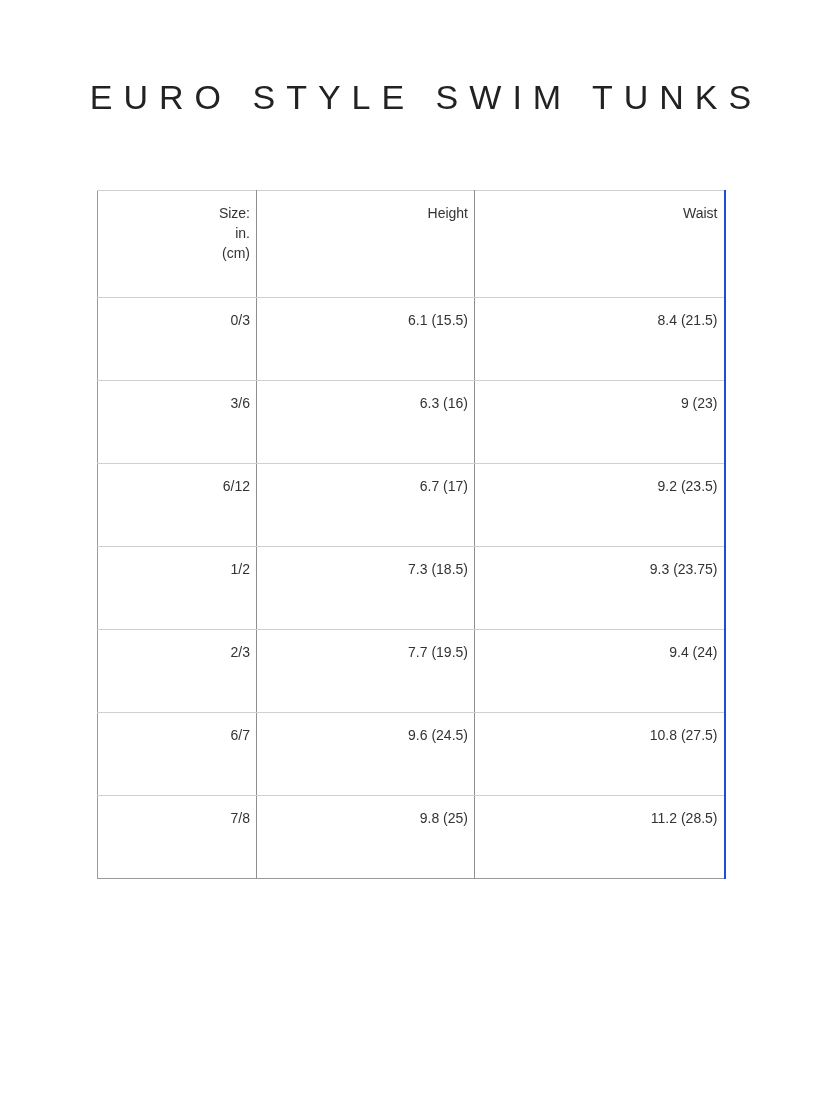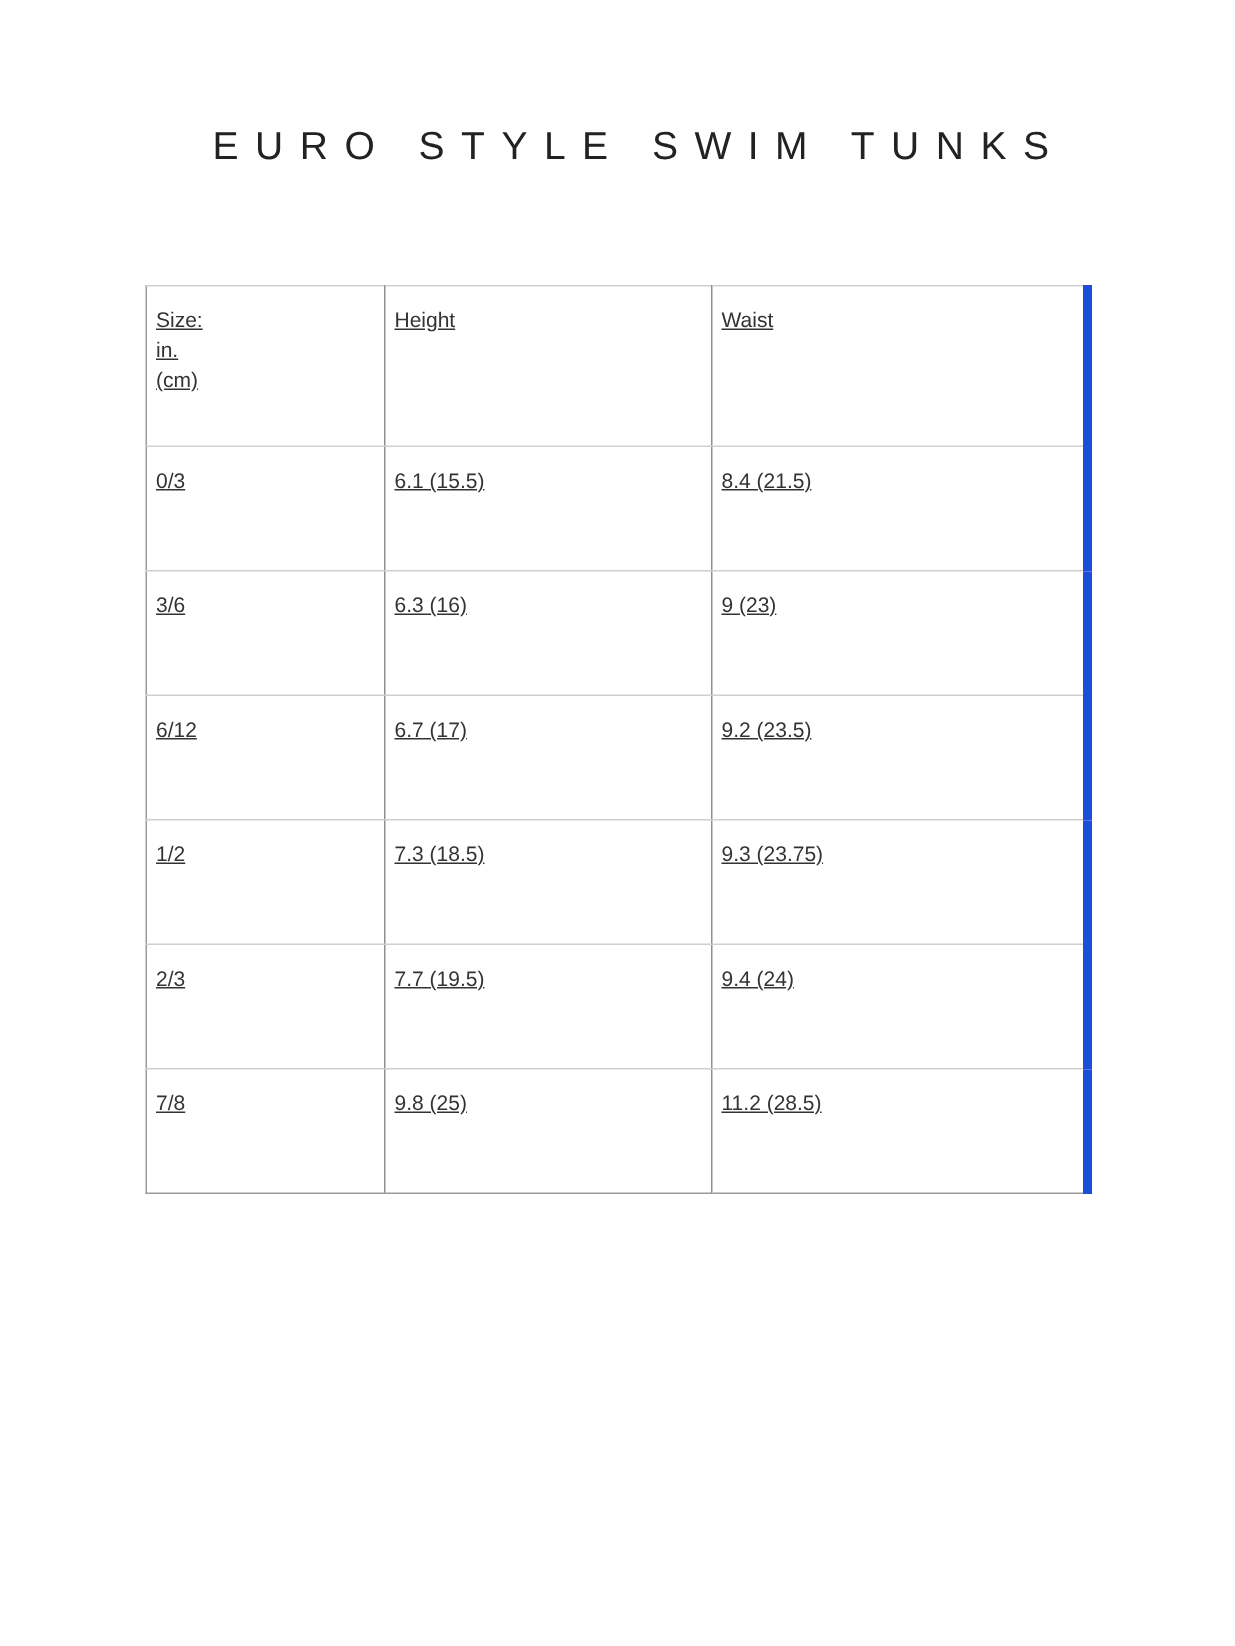--- a/index.html
+++ b/index.html
@@ -22,21 +22,21 @@
     background: #ffffff;
   }
 
   
   .title {
     position: absolute;
     left: 0;
     right: 0;
     top: 80px;
     text-align: center;
-    font-size: 26px;
+    font-size: 34px;
     font-weight: 400;
     letter-spacing: 11px;
     color: #222222;
     white-space: nowrap;
     line-height: 34px;
     padding-left: 29px; 
     box-sizing: border-box;
   }
 
   
@@ -51,45 +51,44 @@
   }
 
   .size-table col.c-size   { width: 159px; }
   .size-table col.c-height { width: 218px; }
   .size-table col.c-waist  { width: 250px; }
 
   .size-table th,
   .size-table td {
     border: 1px solid #cfcfcf;
     vertical-align: top;
-    text-align: left;
+    text-align: right;
     font-weight: 400;
     color: #333333;
     padding: 12px 6px 0 6px;
     line-height: 20px;
-    text-decoration: underline;
   }
 
   
   .size-table {
     border: 1px solid #9a9a9a;
   }
 
   
   .size-table th:not(:last-child),
   .size-table td:not(:last-child) {
     border-right: 1px solid #8f8f8f;
   }
   .size-table th:first-child,
   .size-table td:first-child {
     border-left: 1px solid #9a9a9a;
   }
   .size-table th:last-child,
   .size-table td:last-child {
-    border-right: 6px solid #1d4ed8;
+    border-right: 2px solid #1d4ed8;
     margin-top: 20px;
   }
 
   
   .size-table tbody tr.rule-dark > th,
   .size-table tbody tr.rule-dark > td {
     border-top: 1px solid #8f8f8f;
   }
   .size-table tbody tr.rule-light > th,
   .size-table tbody tr.rule-light > td {
@@ -145,20 +144,25 @@
       <tr class="data-row rule-dark">
         <td>1/2</td>
         <td>7.3 (18.5)</td>
         <td>9.3 (23.75)</td>
       </tr>
       <tr class="data-row rule-light">
         <td>2/3</td>
         <td>7.7 (19.5)</td>
         <td>9.4 (24)</td>
       </tr>
+      <tr class="data-row rule-light">
+        <td>6/7</td>
+        <td>9.6 (24.5)</td>
+        <td>10.8 (27.5)</td>
+      </tr>
       <tr class="data-row rule-dark">
         <td>7/8</td>
         <td>9.8 (25)</td>
         <td>11.2 (28.5)</td>
       </tr>
     </tbody>
   </table>
 
 </div>
 

